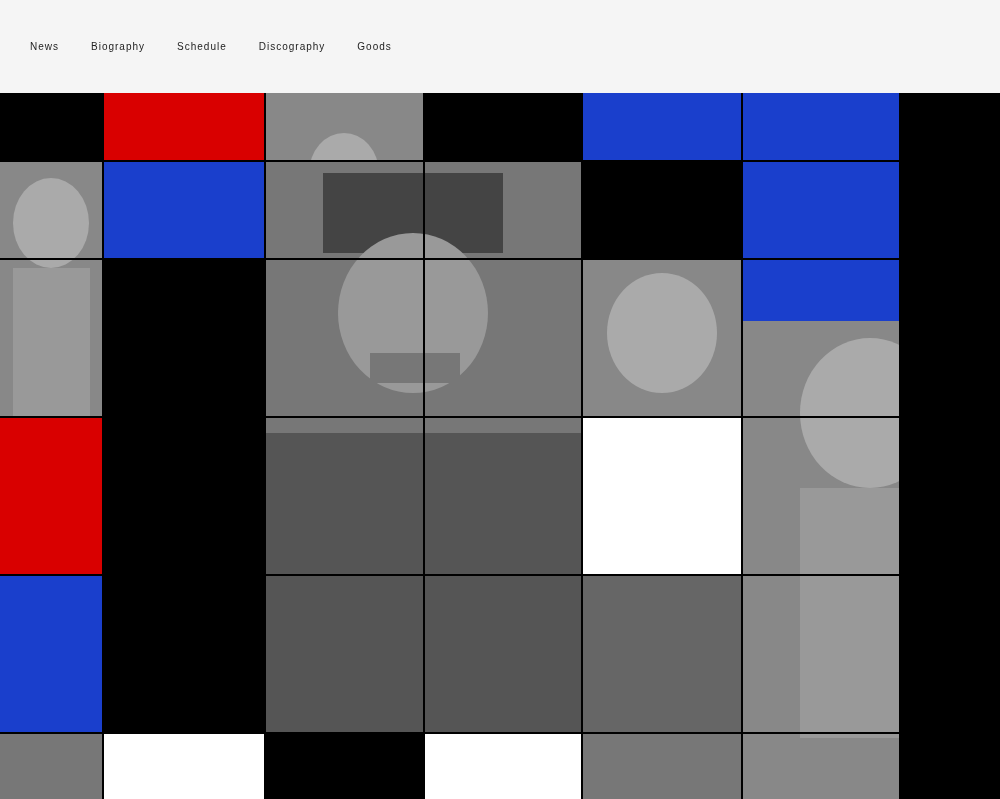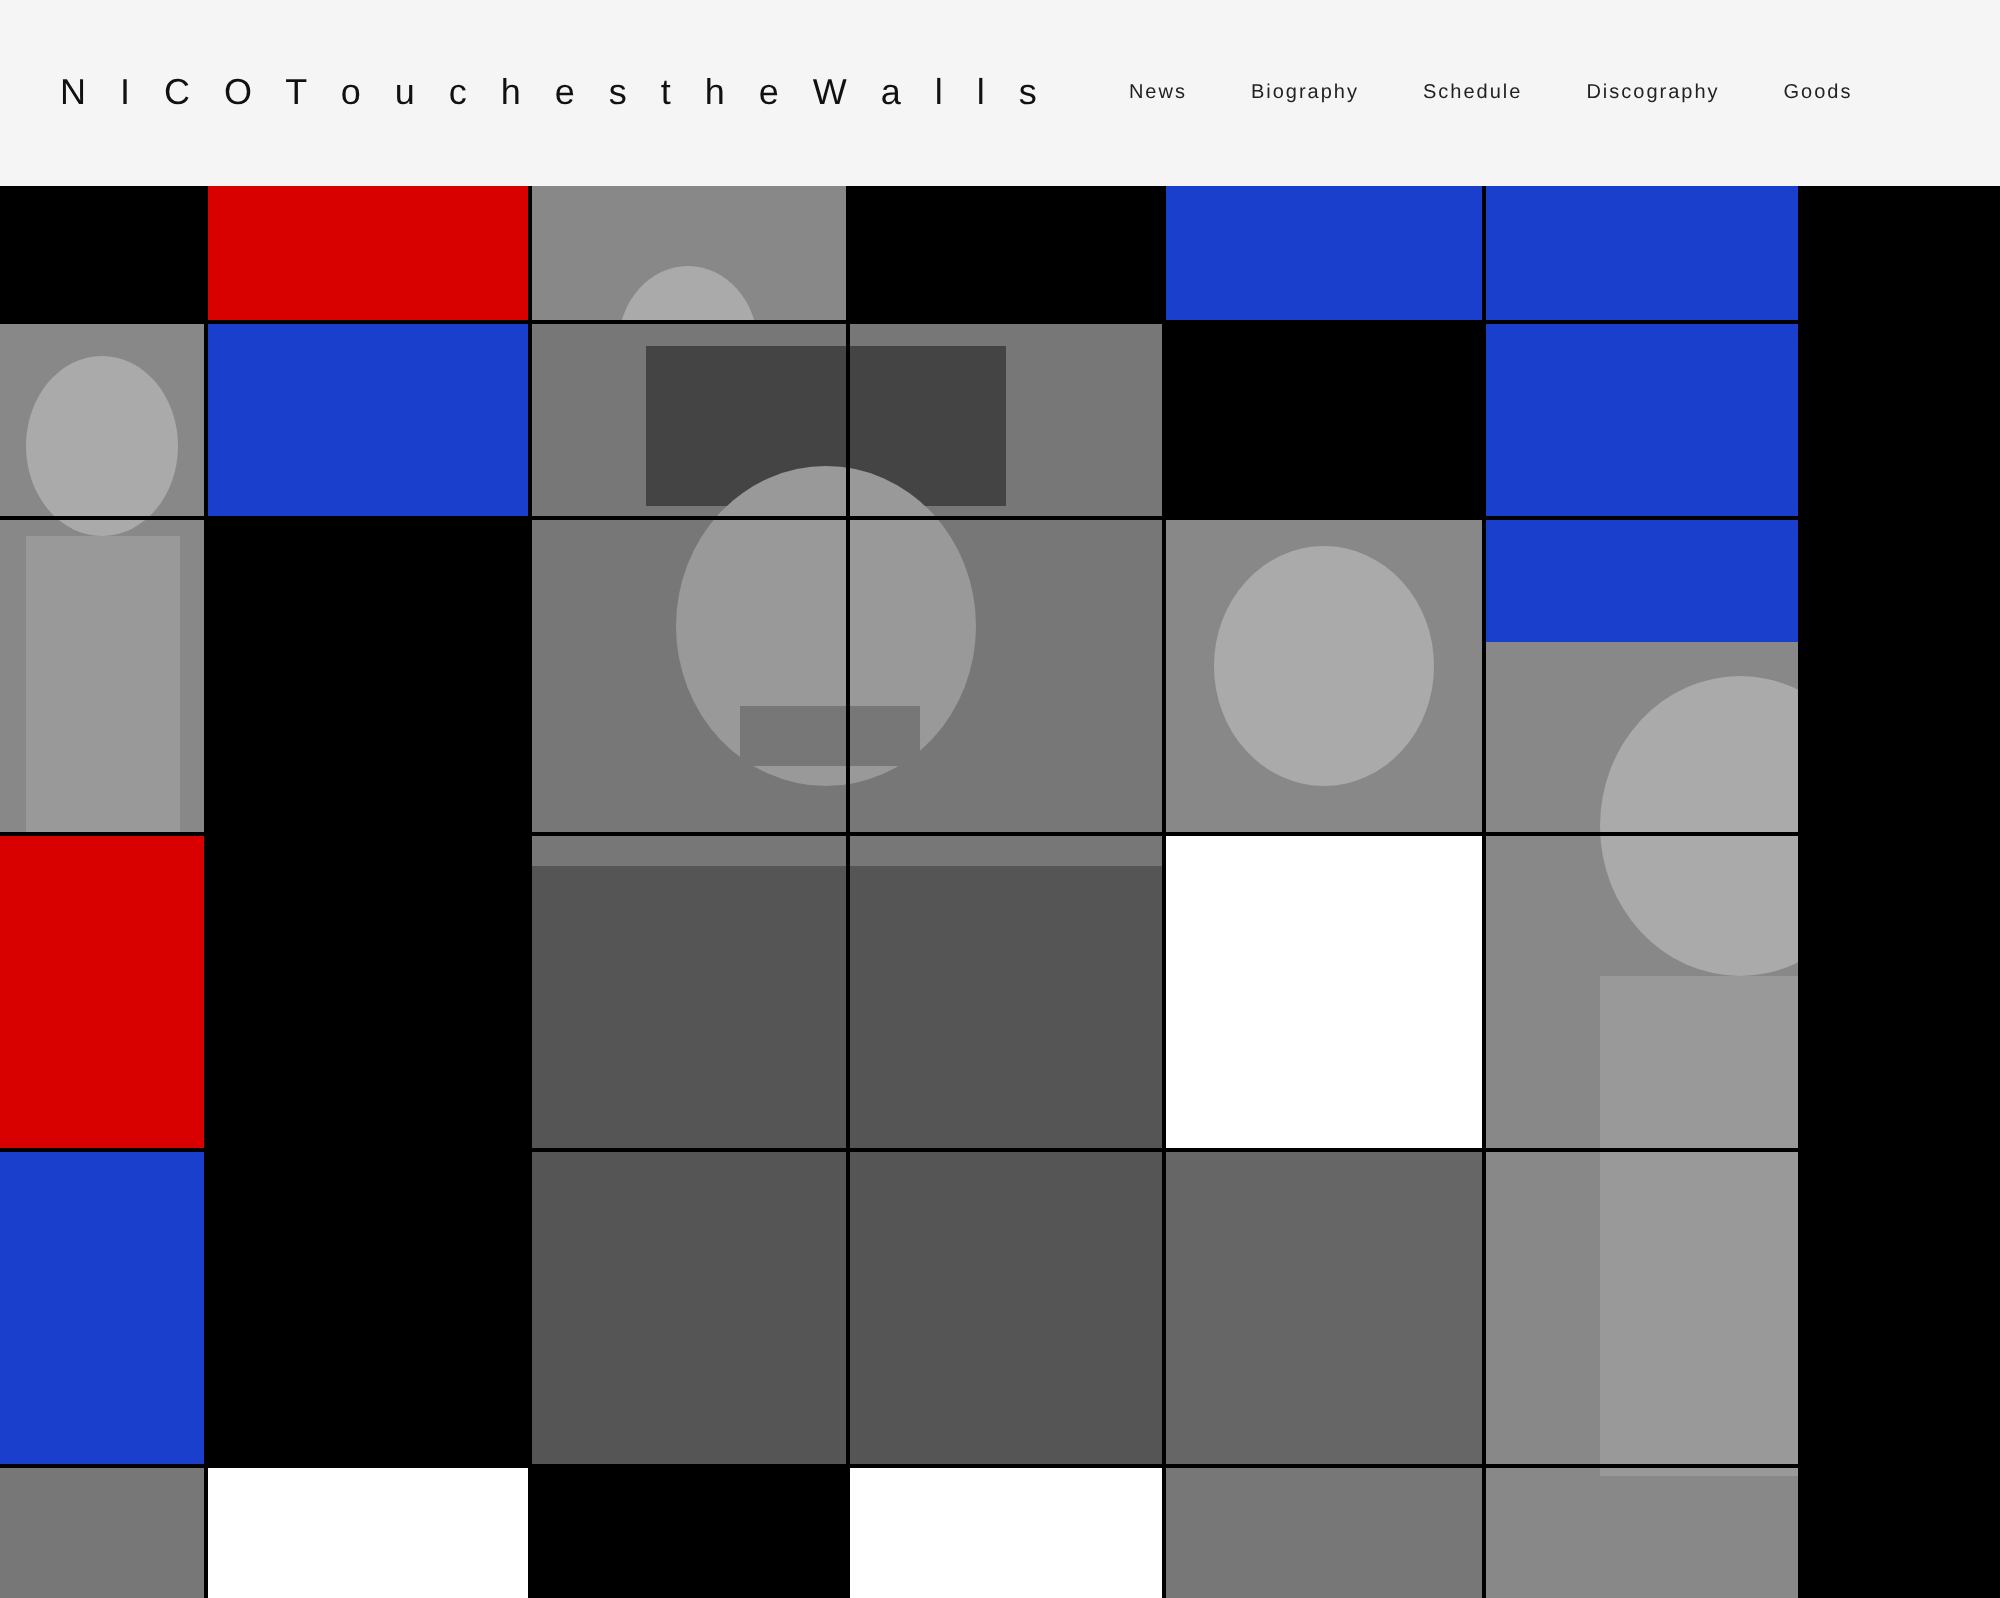--- a/index.html
+++ b/index.html
@@ -45,21 +45,20 @@
       height: 706px;
       background: #000;
       position: relative;
       overflow: hidden;
     }
   </style>
 </head>
 <body>
 
 <div id="header">
-  <div id="logo">N I C O  T o u c h e s  t h e  W a l l s</div>
   <nav id="nav">
     <a class="nav-link">News</a>
     <a class="nav-link">Biography</a>
     <a class="nav-link">Schedule</a>
     <a class="nav-link">Discography</a>
     <a class="nav-link">Goods</a>
   </nav>
 
 </div>
 

